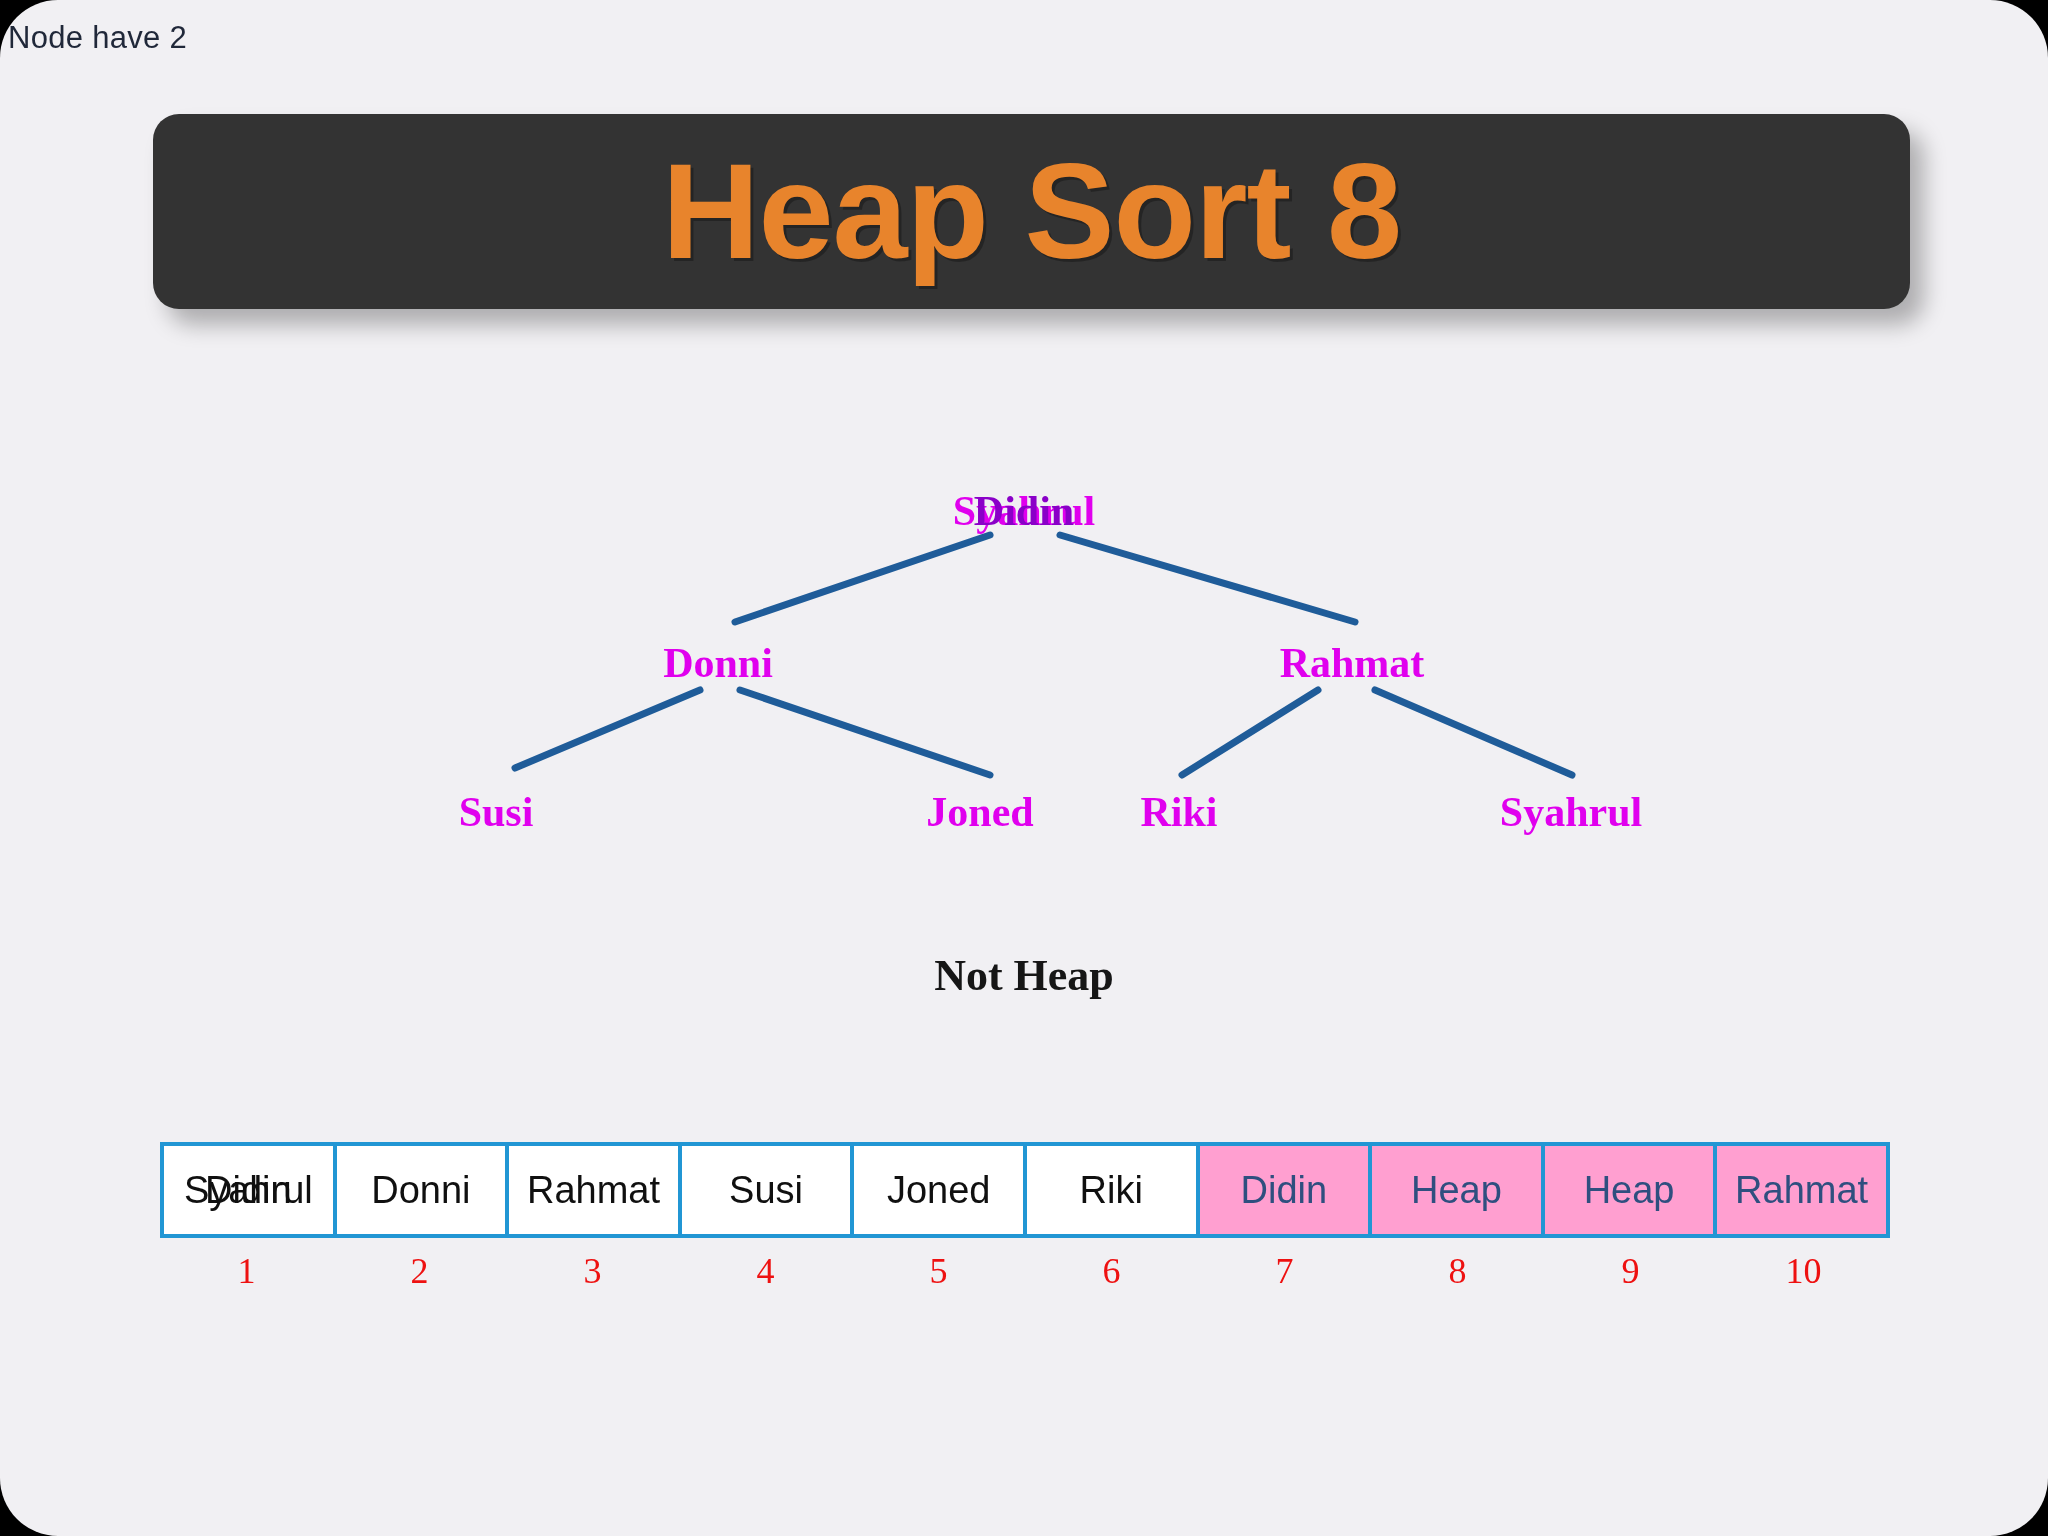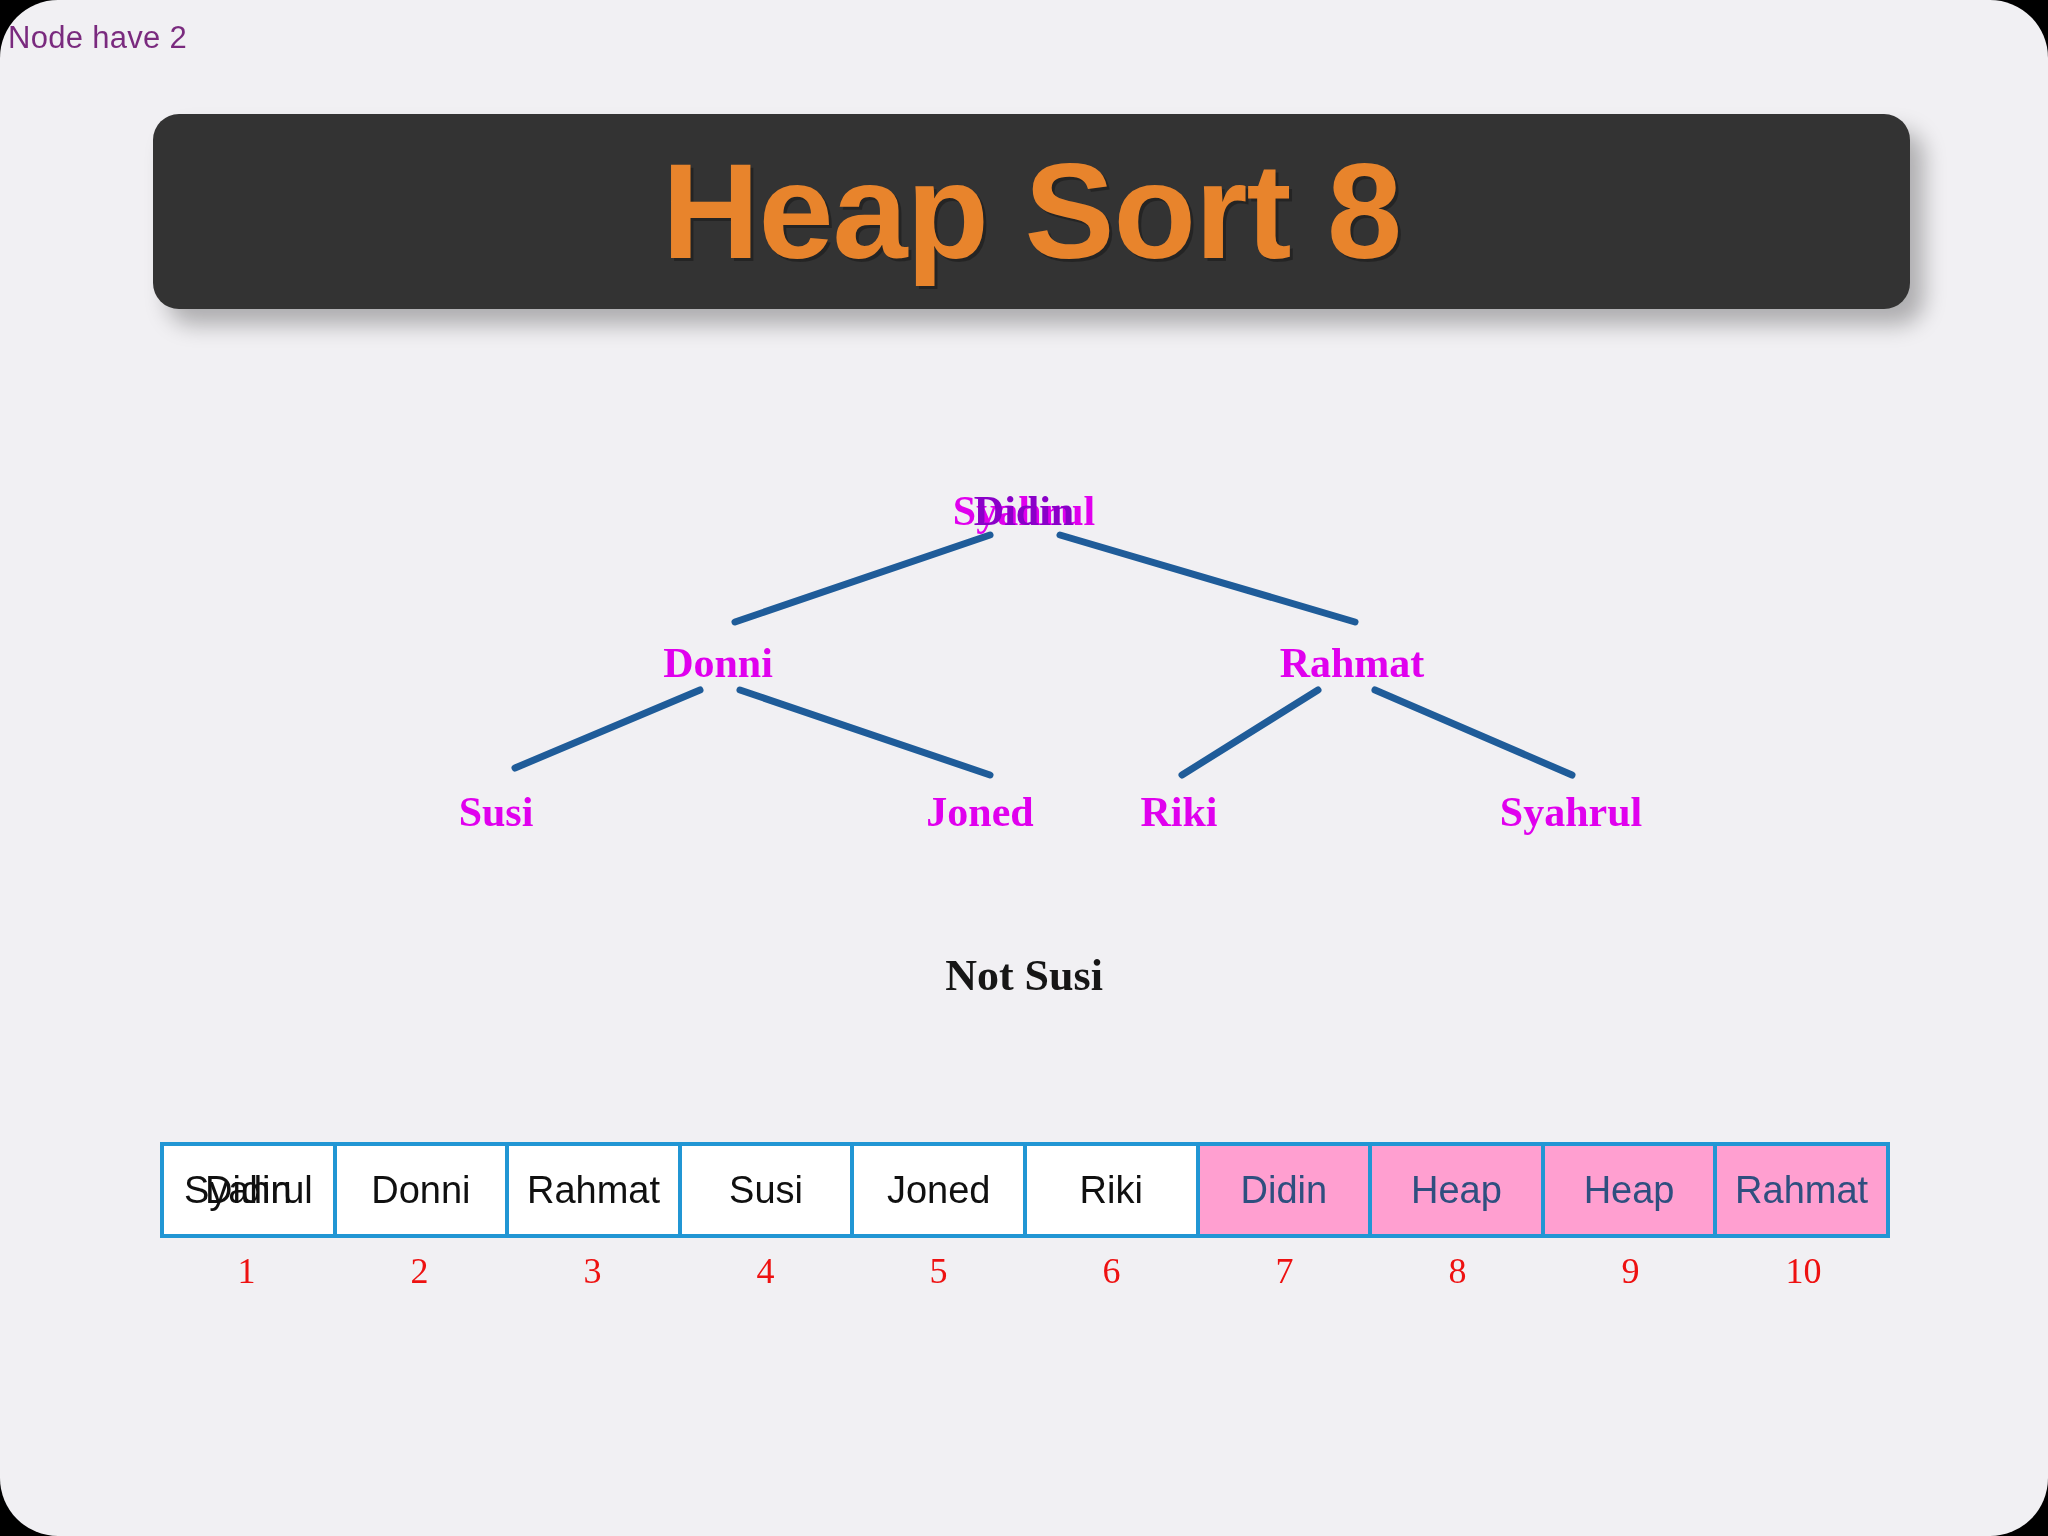--- a/index.html
+++ b/index.html
@@ -24,21 +24,21 @@
   }
 
   
   #overlay-caption {
     position: absolute;
     left: 8px;
     top: 20px;
     font-family: "Liberation Sans", sans-serif;
     font-size: 31px;
     font-weight: 400;
-    color: #701a75;
+    color: #0f172a;
     opacity: 0.92;
     letter-spacing: 0.3px;
     white-space: nowrap;
   }
 
   
   #title-banner {
     position: absolute;
     left: 153px;
     top: 114px;
@@ -200,21 +200,21 @@
         <div class="tree-node" style="left: 1024px; top: 511px;"><span class="overlap-stack"><span class="ghost">Syahrul</span><span>Syahrul</span><span class="alt" style="color: rgb(138, 0, 200);">Didin</span></span></div>
         <div class="tree-node" style="left: 718px; top: 663px;"><span>Donni</span></div>
         <div class="tree-node" style="left: 1352px; top: 663px;"><span>Rahmat</span></div>
         <div class="tree-node" style="left: 496px; top: 812px;"><span>Susi</span></div>
         <div class="tree-node" style="left: 980px; top: 812px;"><span>Joned</span></div>
         <div class="tree-node" style="left: 1179px; top: 812px;"><span>Riki</span></div>
         <div class="tree-node" style="left: 1571px; top: 812px;"><span>Syahrul</span></div>
       </div>
   </div>
 
-  <div id="not-heap">Not Susi</div>
+  <div id="not-heap">Not Heap</div>
 
   <div id="array-wrap">
     <div id="array-row">
         <div class="array-cell">
           <span class="cell-overlap">
             <span>Syahrul</span>
             <span>Didin</span>
           </span>
         </div>
         <div class="array-cell">

